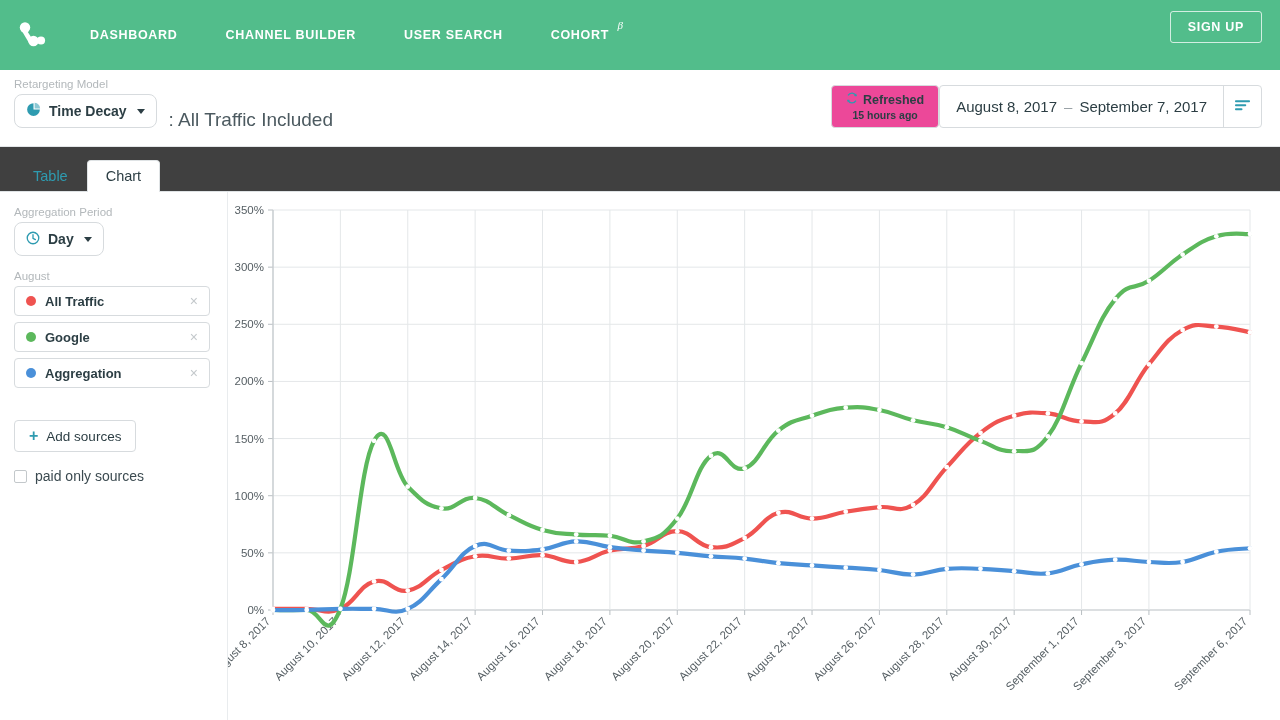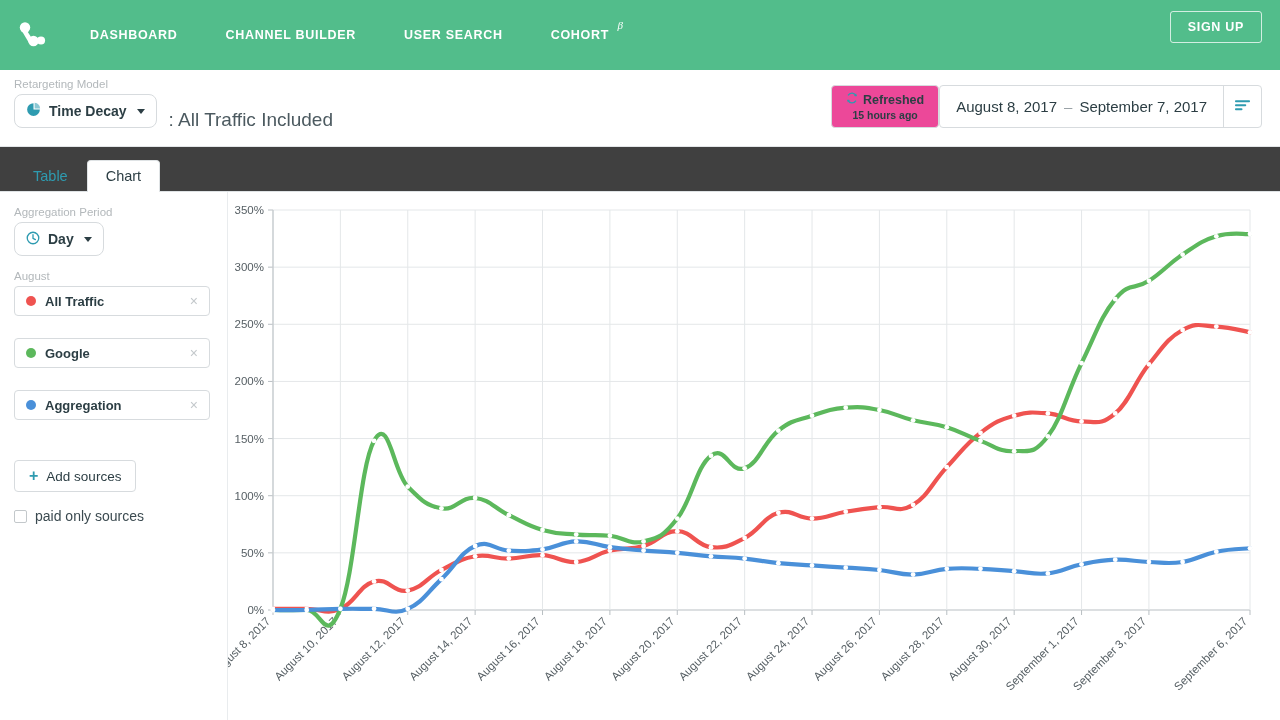--- a/index.html
+++ b/index.html
@@ -182,21 +182,21 @@
     padding: 14px 0 0 14px;
     border-right: 1px solid #e9ecee;
     flex: 0 0 228px;
   }
   .sb-group { margin-bottom: 14px; }
   .source-row {
     display: flex; align-items: center;
     border: 1px solid #d7dbde;
     border-radius: 4px;
     height: 30px;
-    margin-bottom: 22px;
+    margin-bottom: 6px;
     padding: 0 8px 0 11px;
     background: #fff;
     width: 196px;
     cursor: pointer;
   }
   .dot { width: 10px; height: 10px; border-radius: 50%; flex: 0 0 auto; }
   .source-name {
     font-size: 13px; font-weight: bold; color: #2c3e44;
     margin-left: 9px; flex: 1;
   }

